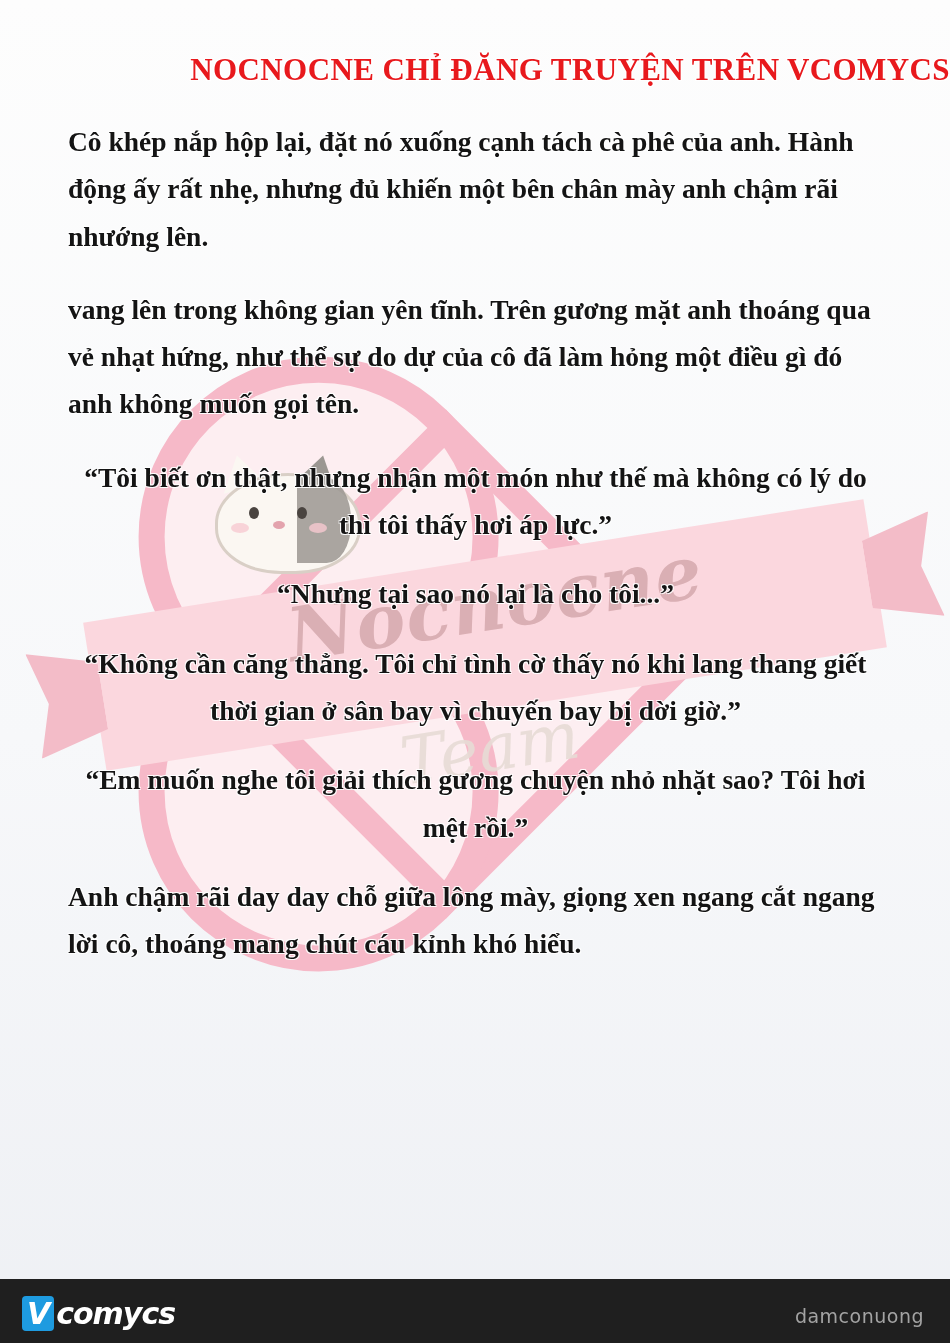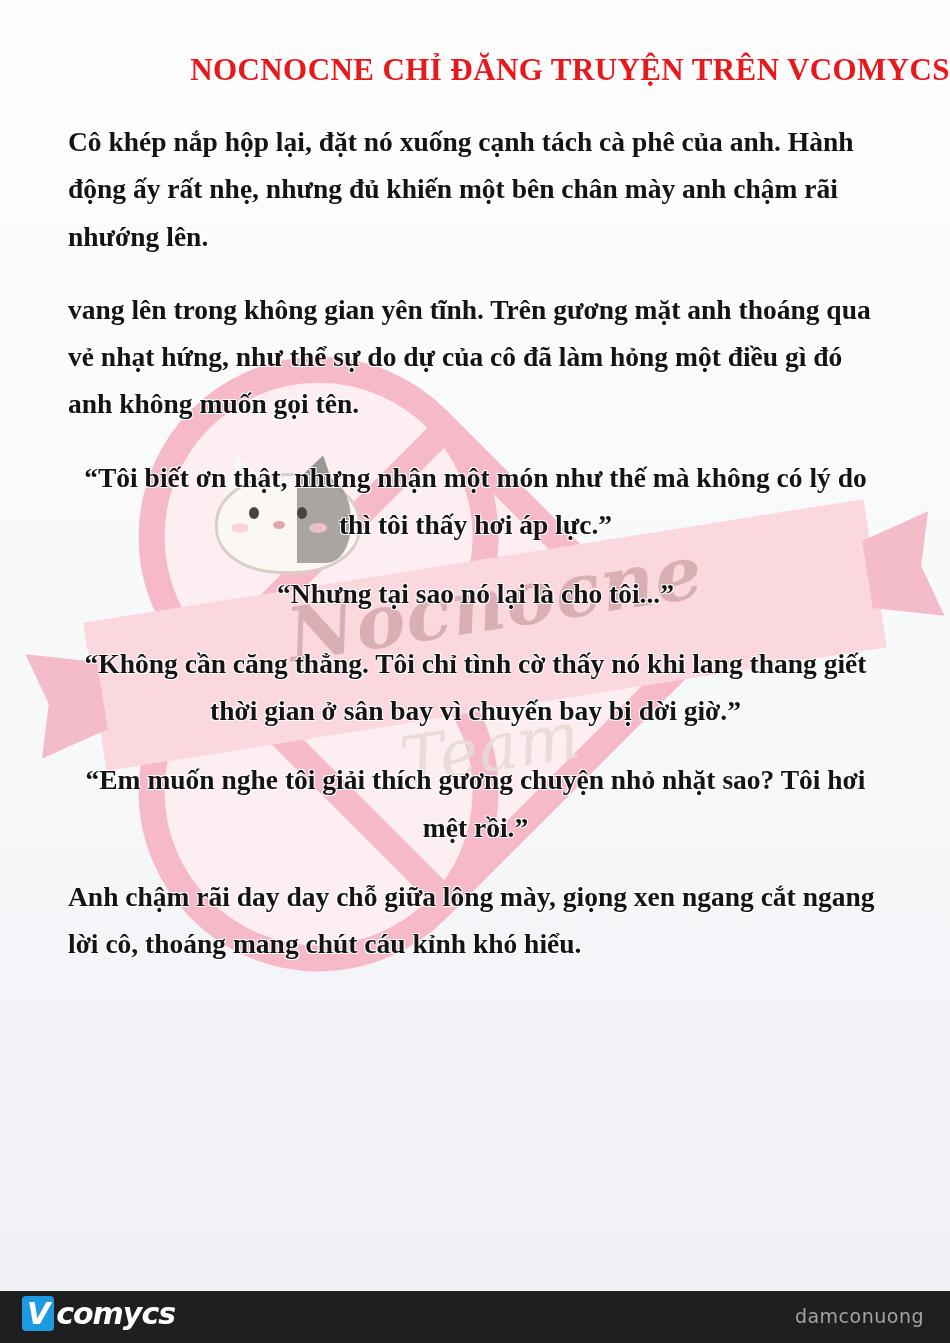--- a/index.html
+++ b/index.html
@@ -239,21 +239,21 @@
       1px 1px 0 rgba(255,255,255,.85);
   }
   .para.tight { margin-bottom: 22px; text-align: center; }
 
   
   .footer {
     position: absolute;
     left: 0;
     bottom: 0;
     width: 950px;
-    height: 52px;
+    height: 64px;
     background: #1f1f1f;
     text-decoration: underline;
   }
   .footer-logo {
     position: absolute;
     left: 22px;
     bottom: 12px;
     font-family: "DejaVu Sans", sans-serif;
     font-weight: bold;
     font-style: italic;

